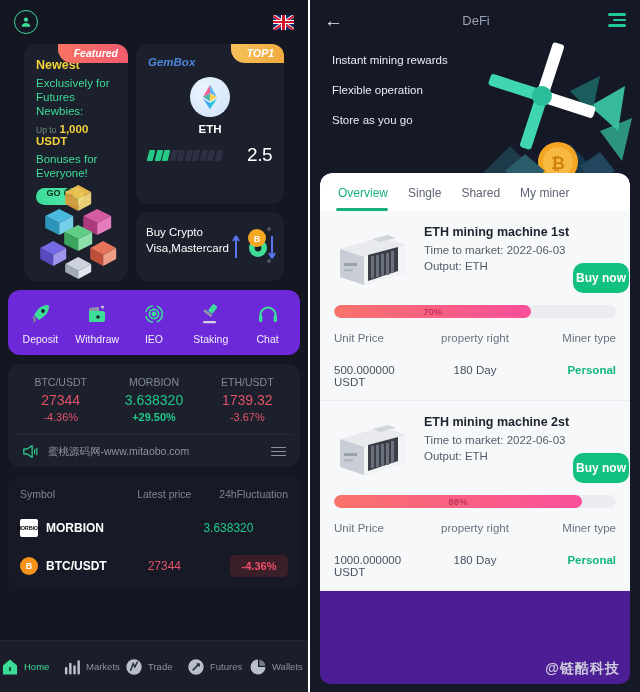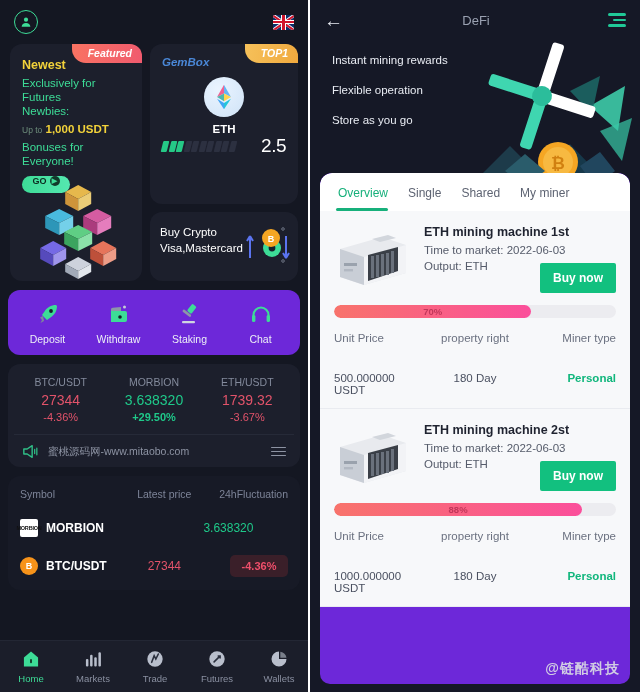--- a/index.html
+++ b/index.html
@@ -40,21 +40,21 @@
   .flag .dr1, .flag .dr2 {
     position: absolute; left: -20%; top: 47%; width: 140%; height: 1.5px;
     background: #cf142b; transform: rotate(35deg);
   }
   .flag .dr2 { transform: rotate(-35deg); }
   .flag .cw-h { position:absolute; left:0; top:36%; width:100%; height:28%; background:#fff; }
   .flag .cw-v { position:absolute; left:36%; top:0; width:28%; height:100%; background:#fff; }
   .flag .cr-h { position:absolute; left:0; top:42%; width:100%; height:16%; background:#cf142b; }
   .flag .cr-v { position:absolute; left:42%; top:0; width:16%; height:100%; background:#cf142b; }
 
-  .banner-row { display: flex; gap: 8px; padding: 0 10px; }
+  .banner-row { display: flex; gap: 8px; padding: 0 24px; }
   .promo-card {
     position: relative; width: 148px; height: 237px;
     background: #1c1f2c; border-radius: 12px; overflow: hidden;
     padding: 14px 12px 0 12px;
   }
   .ribbon {
     position: absolute; top: 0; right: 0;
     padding: 3px 10px 4px 16px;
     font-size: 10.5px; font-style: italic; font-weight: bold; color: #fff;
     border-bottom-left-radius: 14px;
@@ -81,21 +81,21 @@
   }
   .gem-card { position: relative; width: 148px; height: 160px; background:#1c1f2c;
               border-radius: 12px; overflow: hidden; padding: 12px; }
   .gem-label { color:#4a87d6; font-size: 11.5px; font-style: italic; font-weight: bold; }
   .eth-badge {
     width: 40px; height: 40px; border-radius: 50%;
     background: radial-gradient(circle at 35% 30%, #eaf4ff, #cfe3f7);
     margin: 9px auto 0; display:flex; align-items:center; justify-content:center;
   }
   .gem-sym { text-align: center; color:#fff; font-size: 11.5px; font-weight: bold; margin-top: 6px; }
-  .gem-meter { display: flex; align-items: center; justify-content: space-between; }
+  .gem-meter { display: flex; align-items: center; justify-content: space-between; margin-top: 9px; }
   .bars { display: flex; gap: 1.5px; }
   .bar { width: 6px; height: 11px; transform: skewX(-14deg); border-radius: 1px; background: #2c3040; }
   .bar.on { background: #25c986; }
   .gem-val { color:#fff; font-size: 19px; font-weight: 500; letter-spacing: -0.5px; }
 
   .buy-crypto {
     width: 148px; height: 69px; background: #1c1f2c; border-radius: 12px;
     margin-top: 8px; padding: 12px 10px; position: relative;
     color: #fff; font-size: 11.5px; line-height: 16px;
   }
@@ -138,77 +138,77 @@
   .coin-ic { width: 18px; height: 18px; border-radius: 50%; display:flex; align-items:center;
              justify-content:center; font-size: 9px; font-weight: bold; }
   .coin-ic.morbion { border-radius: 2px; background:#fff; color:#111; font-size: 5.5px; letter-spacing:-.2px; }
   .coin-ic.btc { background:#f7931a; color:#fff; }
 
   .bottom-nav {
     position: absolute; left: 0; bottom: 0; width: 310px; height: 52px;
     background: #1b1e2a; display: flex; align-items: center;
     border-top: 1px solid #232734;
   }
-  .nav-item { flex: 1; display:flex; flex-direction: column; align-items: center; gap: 4px; }
+  .nav-item { flex: 1; display:flex; flex-direction: row; align-items: center; gap: 4px; }
   .nav-item span { font-size: 9.5px; color:#8a90a1; }
   .nav-item.active span { color:#3ddc97; }
 
   
   .phone-right { position: relative; width: 330px; height: 692px; background:#151826; overflow:hidden; }
   .right-topbar { height: 40px; display:flex; align-items:center; padding: 0 14px; }
   .back-arrow { width: 22px; color:#e7eaf1; font-size: 19px; line-height: 1; }
   .right-title { flex:1; text-align:center; color:#9aa1b1; font-size: 13px; }
   .hamburger-g { display:flex; flex-direction:column; gap: 3px; width: 20px; align-items: flex-end; }
   .hamburger-g i { display:block; height: 2.4px; background:#20c997; border-radius: 2px; }
   .hamburger-g i:nth-child(1){ width: 18px; }
   .hamburger-g i:nth-child(2){ width: 13px; }
   .hamburger-g i:nth-child(3){ width: 18px; }
 
   .hero { position: relative; height: 130px; padding: 14px 0 0 22px; }
   .hero-line { color:#e9ecf3; font-size: 11.5px; margin-bottom: 18px; }
   .hero-art { position:absolute; right: 0; top: -4px; width: 190px; height: 150px; }
 
   .sheet {
     position: absolute; left: 10px; right: 10px; top: 173px; bottom: 8px;
-    background: #6d28d9; border-radius: 12px 12px 10px 10px; overflow: hidden;
+    background: #4c1d95; border-radius: 12px 12px 10px 10px; overflow: hidden;
   }
   .tabs { display:flex; gap: 0; background:#fff; padding: 10px 14px 0; border-radius: 12px 12px 0 0; }
   .tab { position: relative; font-size: 12px; color:#5d6372; padding: 3px 10px 11px; }
   .tab:first-child { padding-left: 4px; }
   .tab.active { color:#17b07b; }
   .tab.active::after {
     content:""; position:absolute; left: 2px; right: 10px; bottom: 0;
     height: 3px; background:#17b07b; border-radius: 2px;
   }
   .miner-card { background:#f7f8fa; padding: 14px 14px 12px; border-bottom: 1px solid #e9ebf0; position: relative; }
   .miner-top { display:flex; gap: 12px; }
   .miner-img { width: 78px; height: 62px; flex: none; margin-top: 4px; }
   .miner-info { flex:1; }
   .miner-name { font-size: 12.5px; font-weight: bold; color:#1f2330; margin-bottom: 5px; }
   .miner-meta { font-size: 11.5px; color:#555b6a; margin-bottom: 4px; }
   .buy-btn {
-    position: absolute; right: 14px; top: 52px;
+    position: absolute; right: 1px; top: 52px;
     background:#12c07f; color:#fff; font-size: 12px; font-weight: bold;
-    padding: 8px 13px; border-radius: 2px; border: none;
+    padding: 8px 3px; border-radius: 10px; border: none;
   }
   .progress-wrap {
     margin-top: 14px; height: 13px; border-radius: 7px;
     background:#ececf0; position: relative; overflow: hidden;
   }
   .progress-fill {
     height: 100%; border-radius: 7px;
     background: linear-gradient(90deg,#f8736b,#fb4f9b);
     display:flex; align-items:center; justify-content:center;
   }
   .progress-fill span { font-size: 9.5px; color:#c1375a; font-weight: bold; }
   .cols { display:flex; margin-top: 14px; }
   .cols .cc { flex: 1; font-size: 11.5px; color:#6b7180; }
   .cols .cc:nth-child(2){ text-align:center; }
   .cols .cc:nth-child(3){ text-align:right; }
-  .vals { display:flex; margin-top: 28px; }
+  .vals { display:flex; margin-top: 20px; }
   .vals .cc { flex: 1; font-size: 11.5px; color:#4a5060; }
   .vals .cc:nth-child(2){ text-align:center; }
   .vals .cc:nth-child(3){ text-align:right; color:#10b67c; font-weight: bold; }
   .watermark {
     position:absolute; right: 10px; bottom: 6px; color:#dcdee4;
     font-size: 14px; letter-spacing: 1px; font-weight: bold; opacity: .9;
   }
 </style>
 </head>
 <body>
@@ -338,20 +338,28 @@
         <span>Deposit</span>
       </div>
       <div class="quick">
         <svg width="24" height="24" viewBox="0 0 24 24">
           <path d="M4 9h14a2 2 0 012 2v7a2 2 0 01-2 2H4z" fill="#3ddc97"></path>
           <path d="M4 9V7.5c0-1 .7-1.7 1.7-1.8L14 5v4z" fill="#8d96a8"></path>
           <circle cx="13" cy="15" r="1.8" fill="#15202b"></circle>
           <circle cx="17.5" cy="5" r="1.5" fill="#c5cbd6"></circle>
         </svg>
         <span>Withdraw</span>
+      </div>
+      <div class="quick">
+        <svg width="24" height="24" viewBox="0 0 24 24">
+          <circle cx="12" cy="12" r="8.3" fill="none" stroke="#3ddc97" stroke-width="1.6" stroke-dasharray="10 4"></circle>
+          <circle cx="12" cy="12" r="4.6" fill="none" stroke="#3ddc97" stroke-width="1.6"></circle>
+          <circle cx="12" cy="12" r="2.4" fill="#3ddc97"></circle>
+        </svg>
+        <span>IEO</span>
       </div>
       <div class="quick">
         <svg width="24" height="24" viewBox="0 0 24 24">
           <rect x="11" y="2.5" width="5.5" height="9" rx="1.4" transform="rotate(38 14 7)" fill="#3ddc97"></rect>
           <rect x="4" y="10" width="10" height="2.6" rx="1.2" transform="rotate(38 9 11)" fill="#8d96a8"></rect>
           <rect x="4" y="19" width="13" height="2.2" rx="1" fill="#cfd5df"></rect>
         </svg>
         <span>Staking</span>
       </div>
       <div class="quick">

